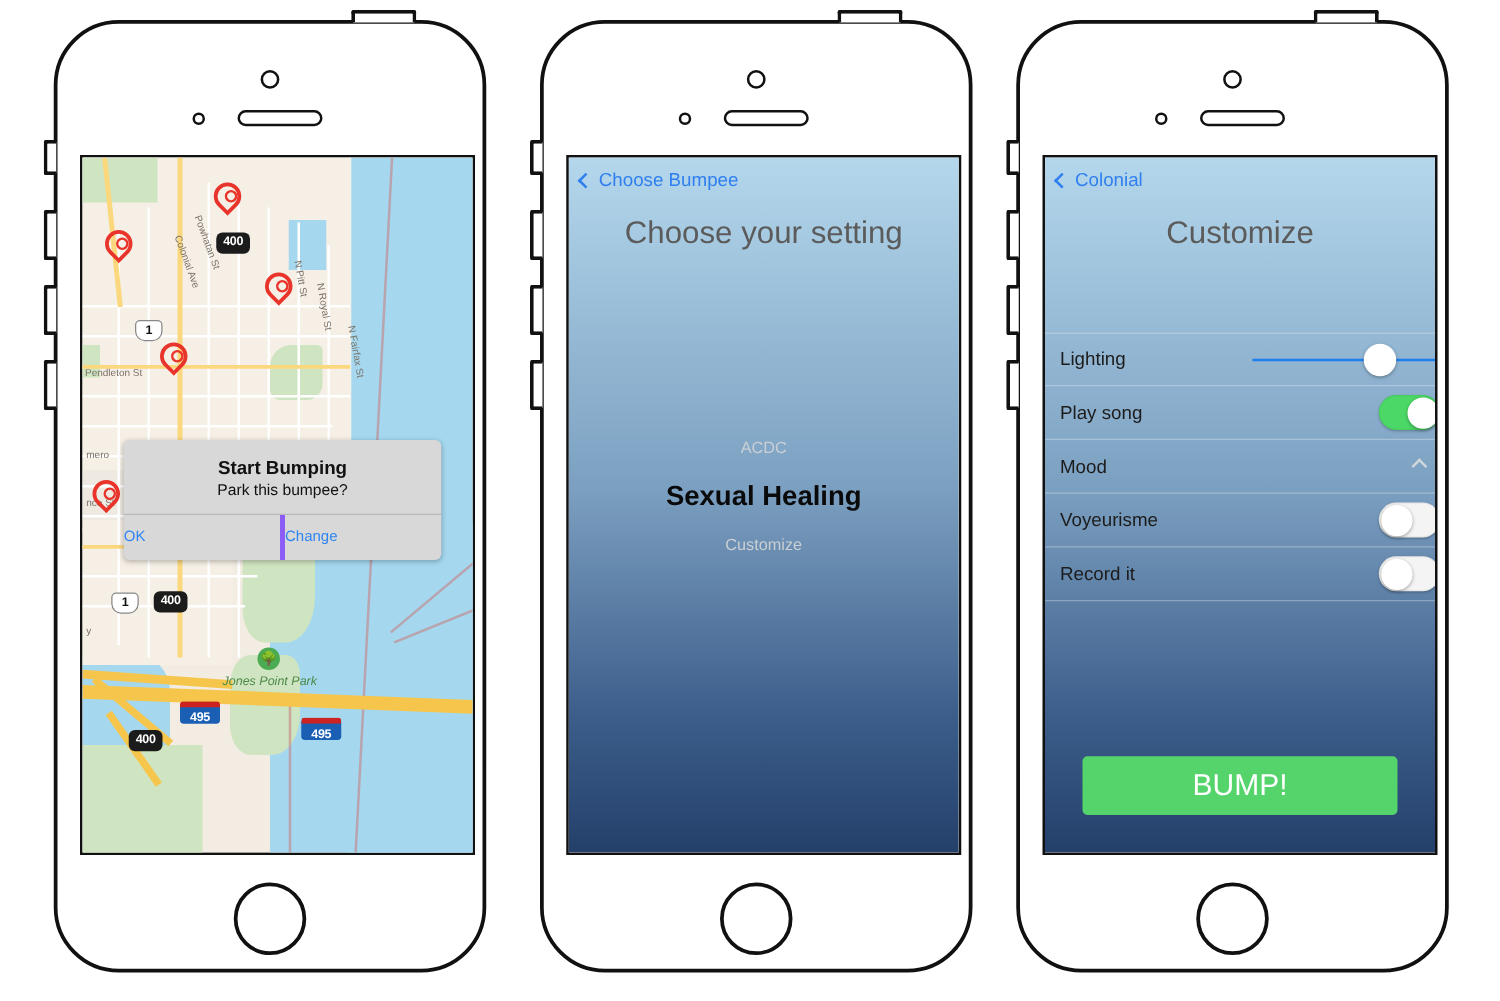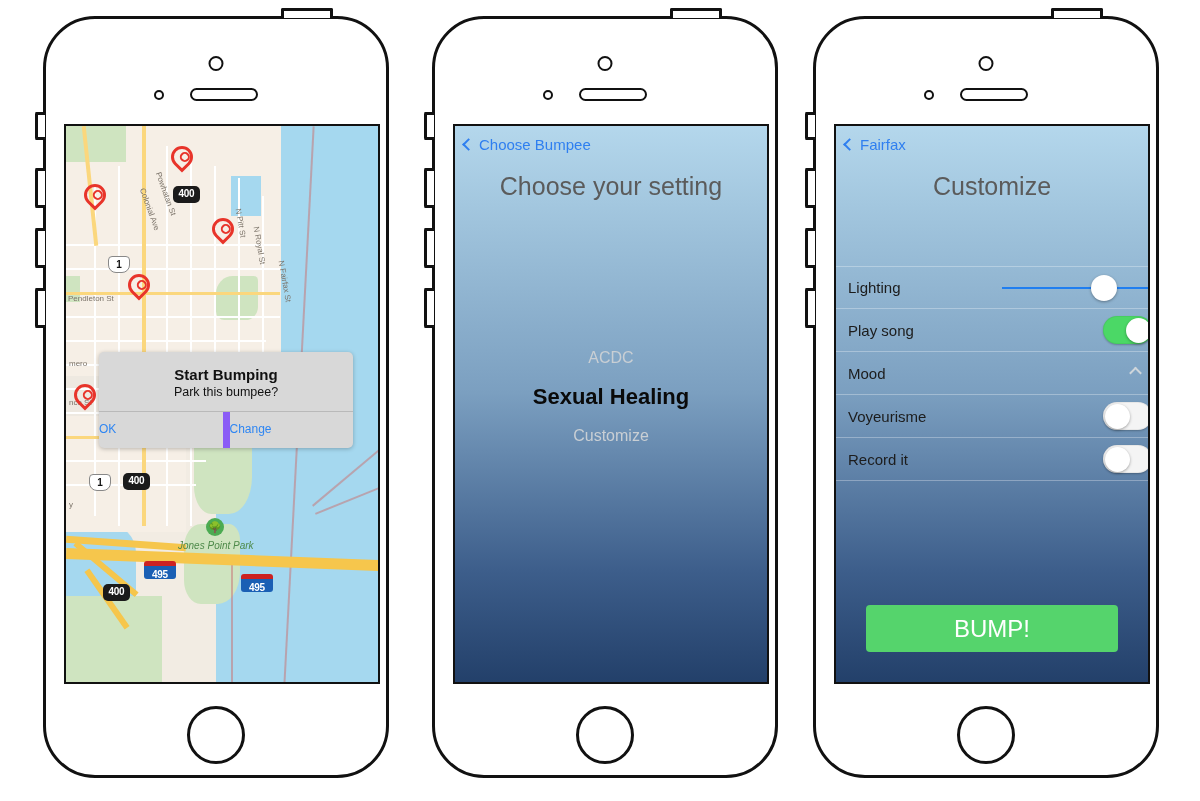--- a/index.html
+++ b/index.html
@@ -73,34 +73,34 @@
                   border:2px solid #e8342a; border-radius:50%; }
 
   
   .alert { position:absolute; left:33px; top:226px; width:254px;
            background:#d8d8d8; border-radius:5px; overflow:hidden;
            box-shadow: 0 1px 4px rgba(0,0,0,.25); }
   .alert-title { text-align:center; font-size:15px; font-weight:bold; color:#111; padding:14px 8px 2px; }
   .alert-msg { text-align:center; font-size:12.5px; color:#111; padding:0 8px 12px; }
   .alert-btns { display:flex; border-top:1px solid #b9b9b9; }
   .alert-btn { flex:1; color:#2f86f2; font-size:12px; padding:10px 0 12px; cursor:pointer; }
-  .alert-btn + .alert-btn { border-left:7px solid #8b5cf6; }
+  .alert-btn + .alert-btn { border-left:4px solid #8b5cf6; }
 
   
   .ios { position:absolute; inset:0;
          background: linear-gradient(to bottom, #b4d7ec 0%, #a3c7df 14%, #7b9fc0 48%, #3d5e8b 80%, #23406a 100%); }
   .navback { position:absolute; left:9px; top:10px; display:flex; align-items:center;
              color:#2f7ff0; font-size:15px; cursor:pointer; }
   .chev { display:inline-block; width:9px; height:9px; border-left:2.6px solid #2f7ff0;
           border-bottom:2.6px solid #2f7ff0; transform: rotate(45deg); margin-right:6px; }
   .big-title { position:absolute; top:46px; left:0; right:0; text-align:center;
                font-size:25px; color:#5b5b5b; font-weight:300; }
 
   .picker { position:absolute; left:0; right:0; top:214px; text-align:center; }
-  .pk { font-size:16px; line-height:36px; color:#c9cfd4; font-weight:300; cursor:pointer; }
+  .pk { font-size:13px; line-height:36px; color:#c9cfd4; font-weight:300; cursor:pointer; }
   .pk.sel { font-size:22px; color:#0a0a0a; font-weight:bold; line-height:42px; }
 
   
   .rows { position:absolute; left:0; right:0; top:140px; }
   .row { position:relative; height:43px; display:flex; align-items:center;
          border-bottom:1px solid rgba(255,255,255,.30); padding-left:12px; }
   .row:first-child { border-top:1px solid rgba(255,255,255,.30); }
   .row-label { font-size:15px; color:#1c1c1c; }
   .sw { position:absolute; right:-4px; top:50%; transform:translateY(-50%);
         width:49px; height:28px; border-radius:16px; background:#f4f4f4;
@@ -280,21 +280,21 @@
     <div class="pwr"></div>
     <div class="camera"></div>
     <div class="speaker"></div>
     <div class="sensor"></div>
     <div class="home"></div>
 
     <div class="screen">
       <div class="ios">
         <div class="navback">
           <span class="chev"></span>
-          <span>Fairfax</span>
+          <span>Colonial</span>
         </div>
         <div class="big-title">Customize</div>
         <div class="rows" id="setting-rows">
             <div class="row">
               <span class="row-label">Lighting</span>
               <div class="slider">
                 <div class="trk"></div>
                 <div class="kb" style="left:89.28px;"></div>
               </div>
             </div>

